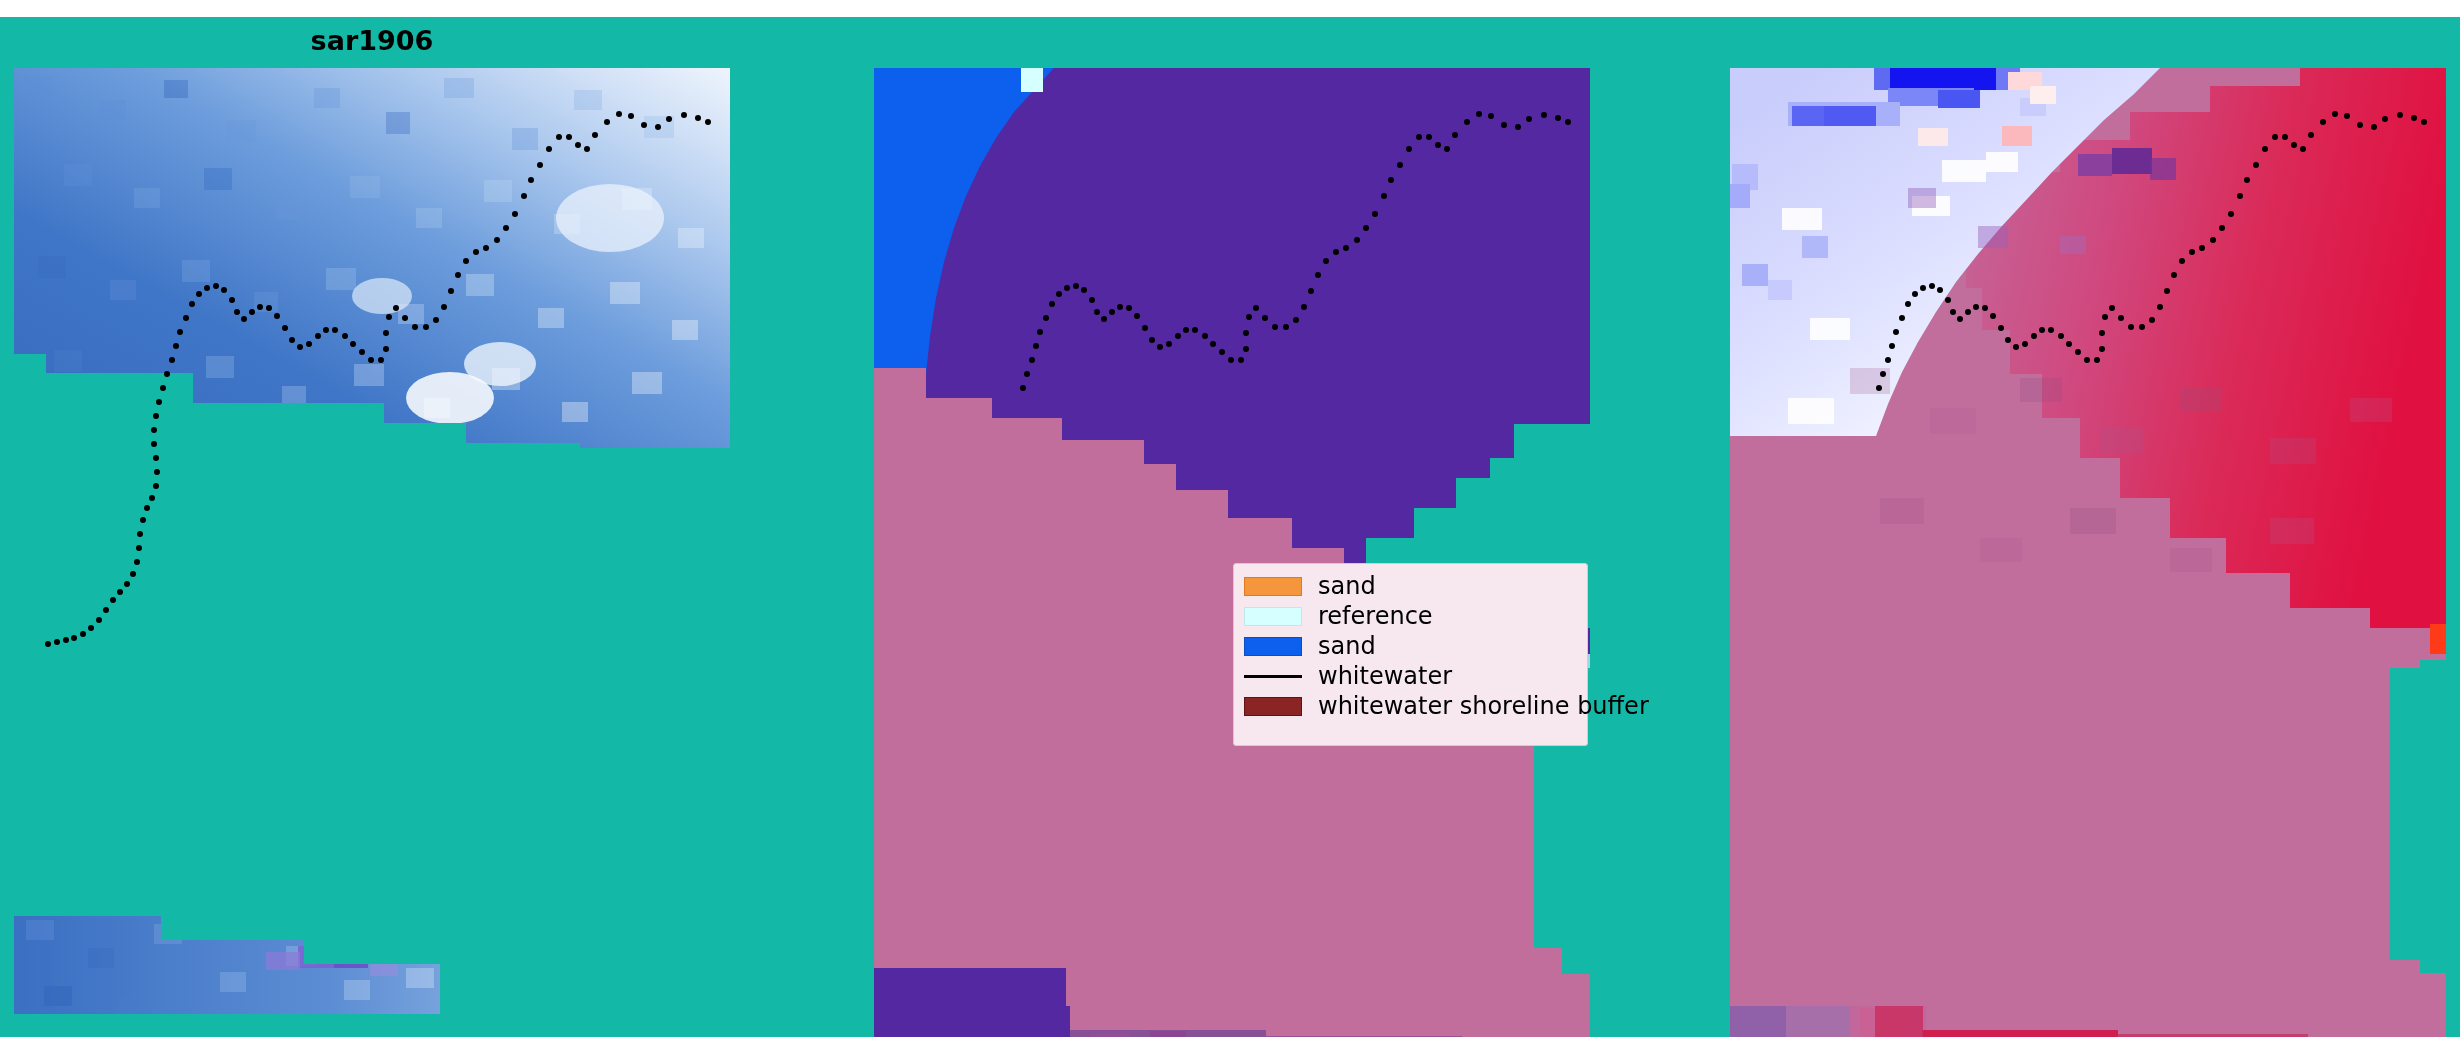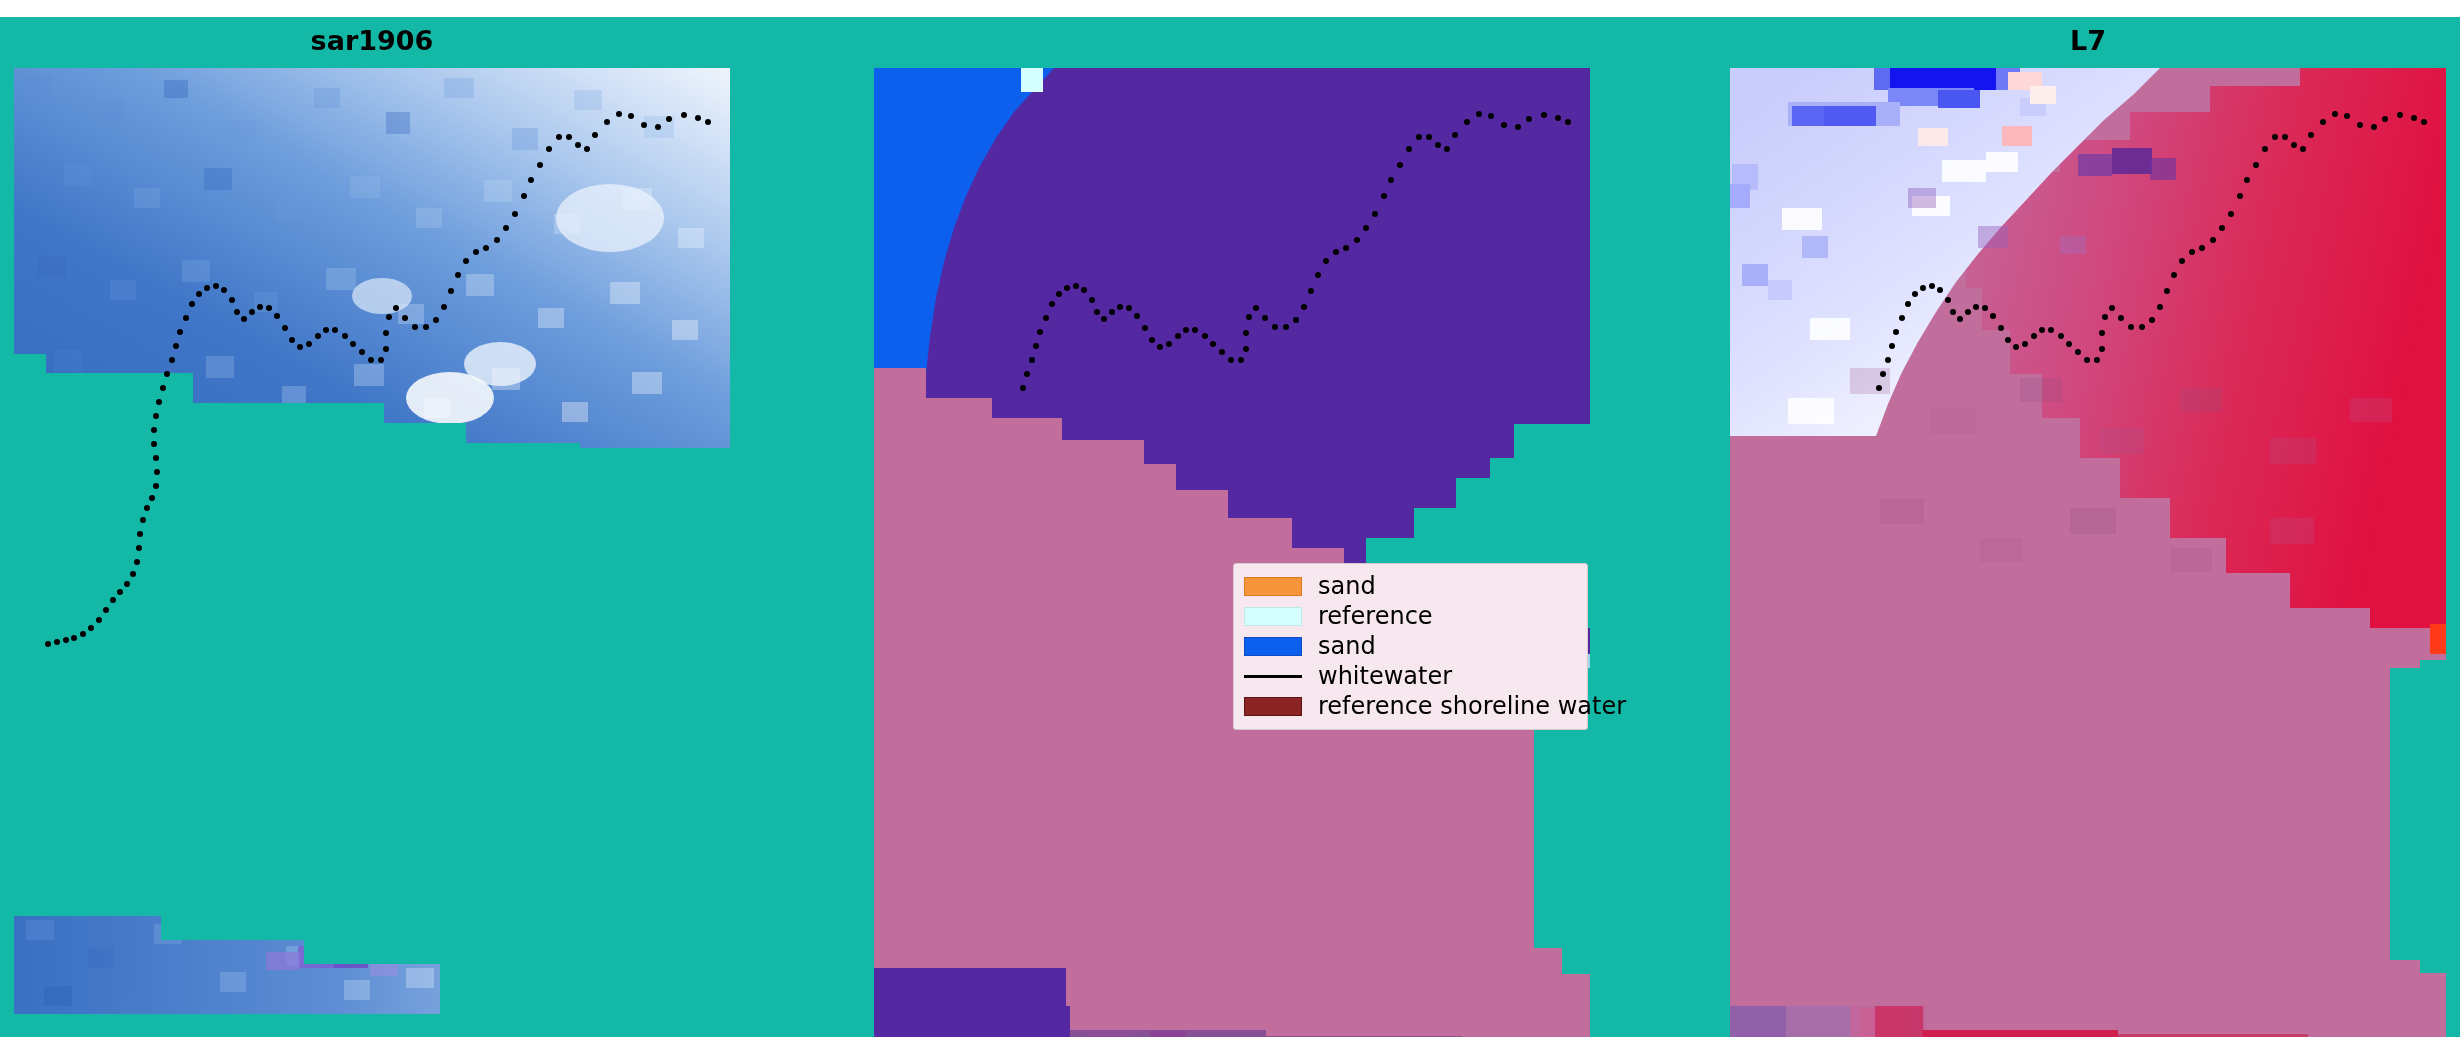--- a/index.html
+++ b/index.html
@@ -14,21 +14,21 @@
   }
   .axes{position:absolute;left:0;overflow:hidden;}
   .axes svg{display:block;}
 
   
   .legend{
     position:absolute;
     background:#f6e8ee;
     border:1px solid #d8c8d0;
     border-radius:3px;
-    padding:7px 10px 8px 10px;
+    padding:7px 10px 24px 10px;
     box-sizing:border-box;
     z-index:40;
   }
   .legend-row{display:flex;align-items:center;height:30px;}
   .legend-swatch{
     width:58px;height:19px;margin-right:16px;flex:0 0 auto;
     border:1px solid rgba(0,0,0,0.30);box-sizing:border-box;
   }
   .legend-line{
     width:58px;height:19px;margin-right:16px;flex:0 0 auto;
@@ -396,27 +396,26 @@
       <div class="legend-row">
         <span class="legend-swatch" style="background:#0d5fee;border-color:#0b4ec4;"></span>
         <span class="legend-label">sand</span>
       </div>
       <div class="legend-row">
         <span class="legend-line"></span>
         <span class="legend-label">whitewater</span>
       </div>
       <div class="legend-row">
         <span class="legend-swatch" style="background:#8b2424;border-color:#5e1414;"></span>
-        <span class="legend-label">reference shoreline water</span>
+        <span class="legend-label">whitewater shoreline buffer</span>
       </div>
     </div>
   </div>
 
   <div class="panel" style="left:1730px;width:716px;">
-    <div class="panel-title">L7</div>
 
     <div class="axes" style="top:51px;width:716px;height:986px;">
       <svg width="716" height="986" viewBox="0 0 716 986">
         <defs>
           <linearGradient id="l7Red" x1="0" y1="0" x2="1" y2="0.25">
             <stop offset="0%" stop-color="#c3689b"></stop>
             <stop offset="35%" stop-color="#d0487e"></stop>
             <stop offset="65%" stop-color="#da2a58"></stop>
             <stop offset="100%" stop-color="#e01040"></stop>
           </linearGradient>

